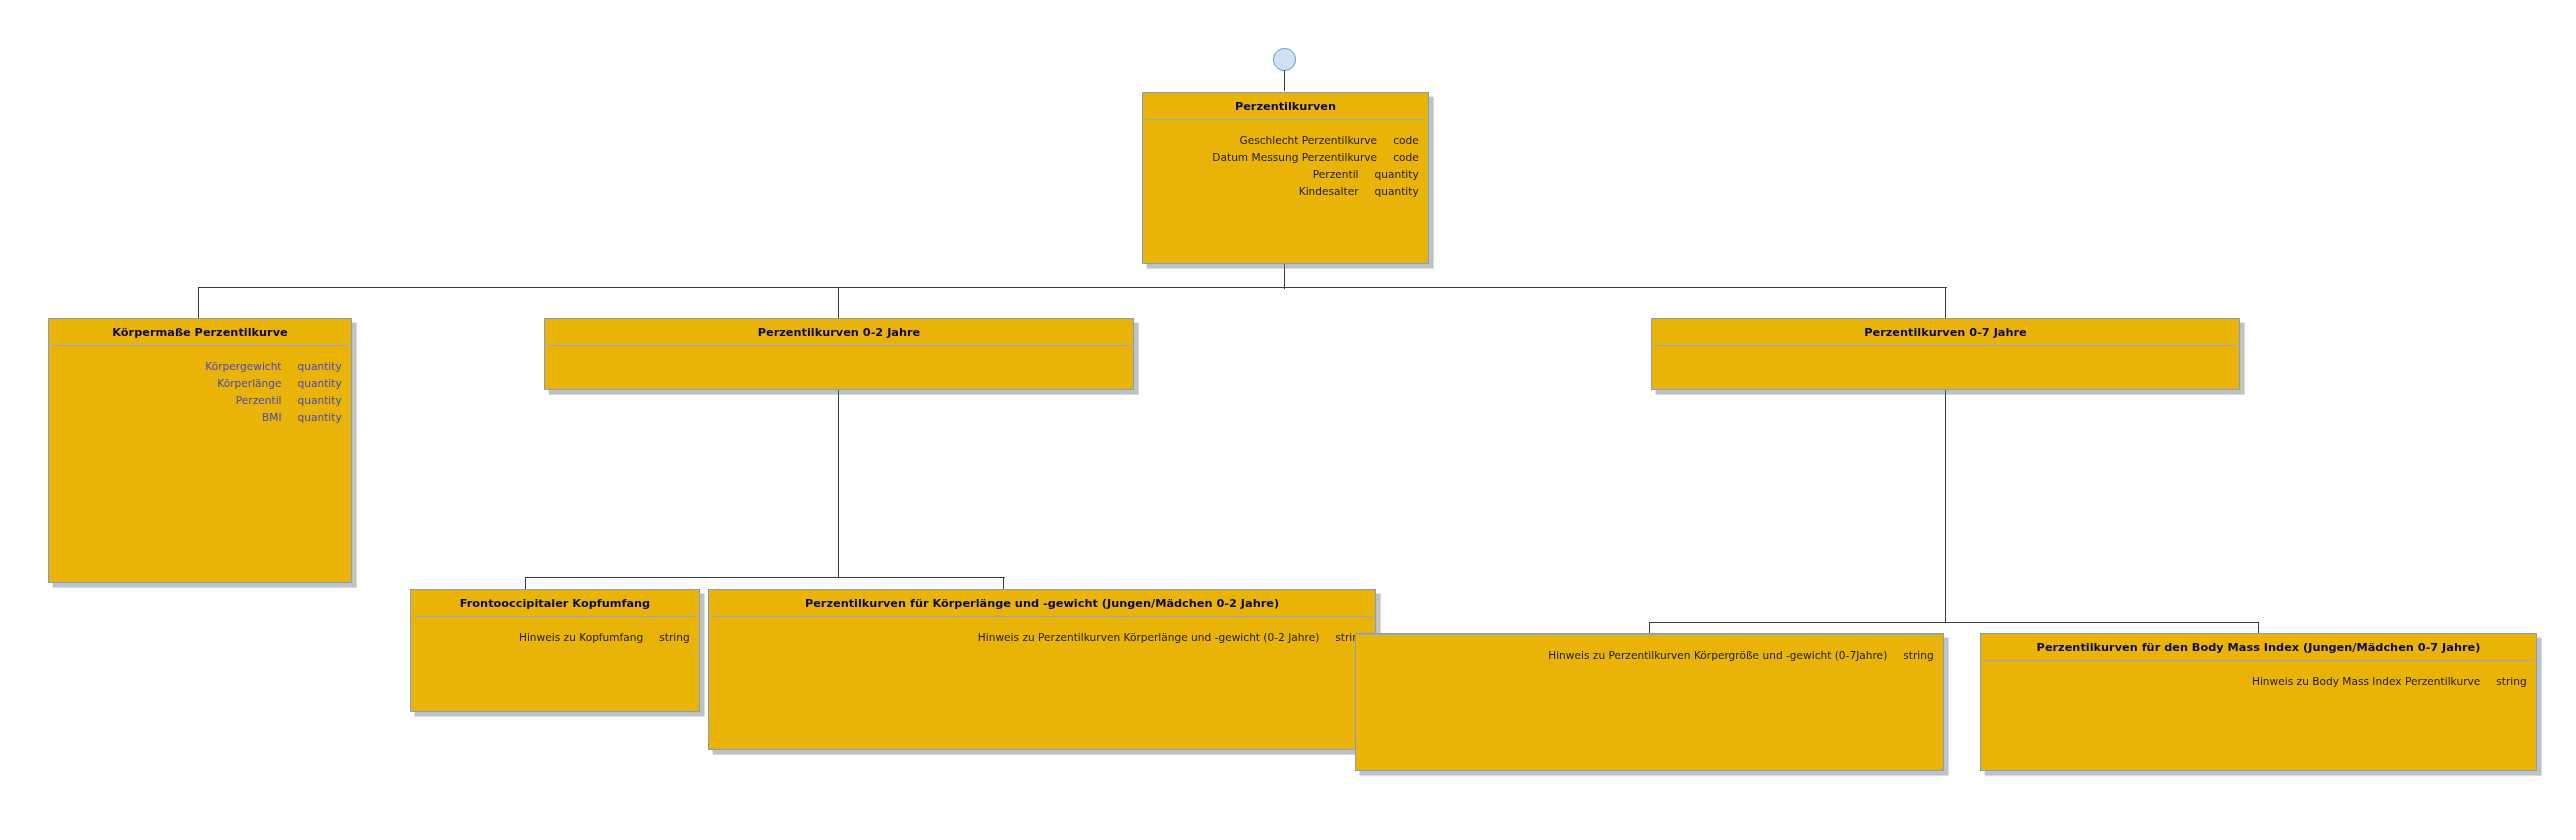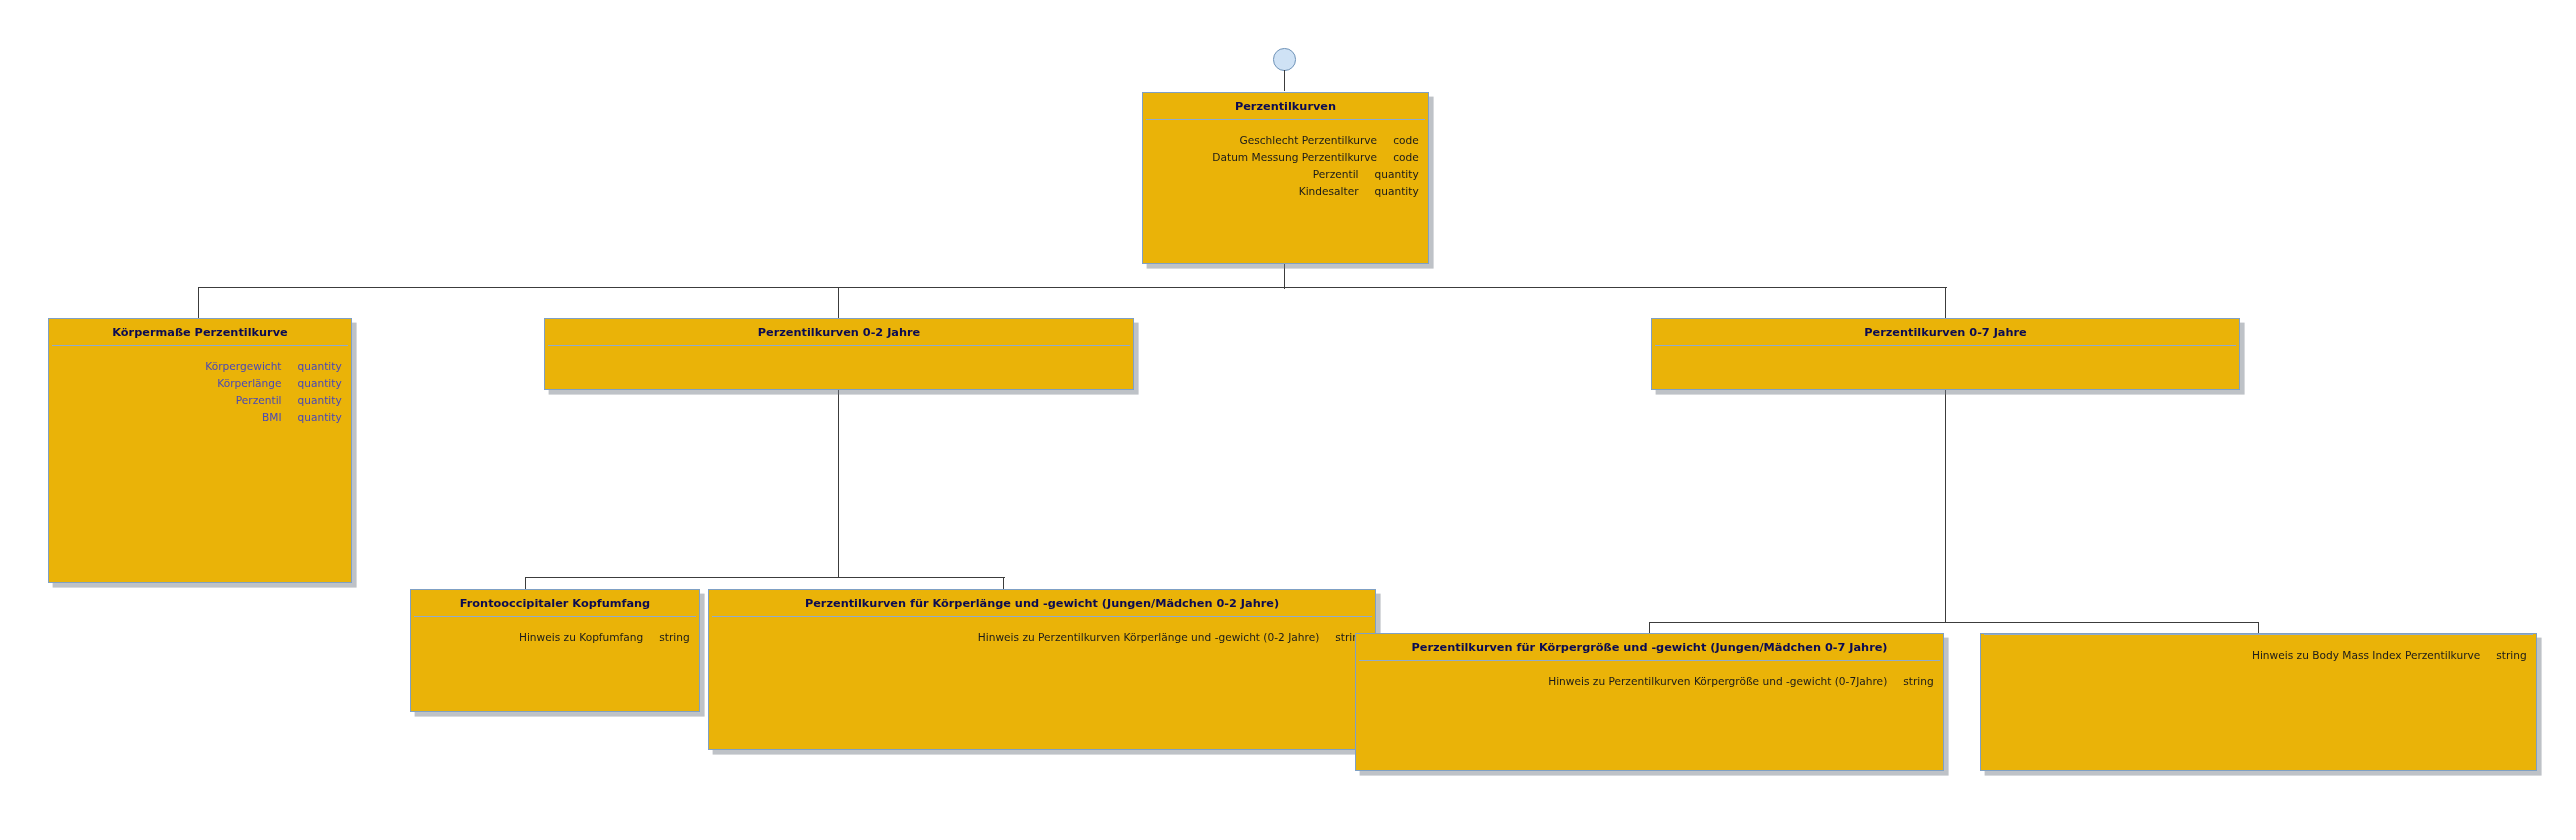--- a/index.html
+++ b/index.html
@@ -147,31 +147,31 @@
   <div class="box-sep"></div>
   <div class="attrs">
     <div class="attr-row">
       <span class="attr-name">Hinweis zu Perzentilkurven Körperlänge und -gewicht (0-2 Jahre)</span>
       <span class="attr-type">string</span>
     </div>
   </div>
 </div>
 
 <div class="node-box" style="left:1355px;top:633px;width:589px;height:138px;">
-  <div class="box-title">Perzentilkurven für Körpergröße und -gewicht (Jungen/Mädchen 0-7 Jahre)</div>
   <div class="box-sep"></div>
   <div class="attrs">
     <div class="attr-row">
       <span class="attr-name">Hinweis zu Perzentilkurven Körpergröße und -gewicht (0-7Jahre)</span>
       <span class="attr-type">string</span>
     </div>
   </div>
 </div>
 
 <div class="node-box" style="left:1980px;top:633px;width:557px;height:138px;">
+  <div class="box-title">Perzentilkurven für den Body Mass Index (Jungen/Mädchen 0-7 Jahre)</div>
   <div class="box-sep"></div>
   <div class="attrs">
     <div class="attr-row">
       <span class="attr-name">Hinweis zu Body Mass Index Perzentilkurve</span>
       <span class="attr-type">string</span>
     </div>
   </div>
 </div>
 
 

